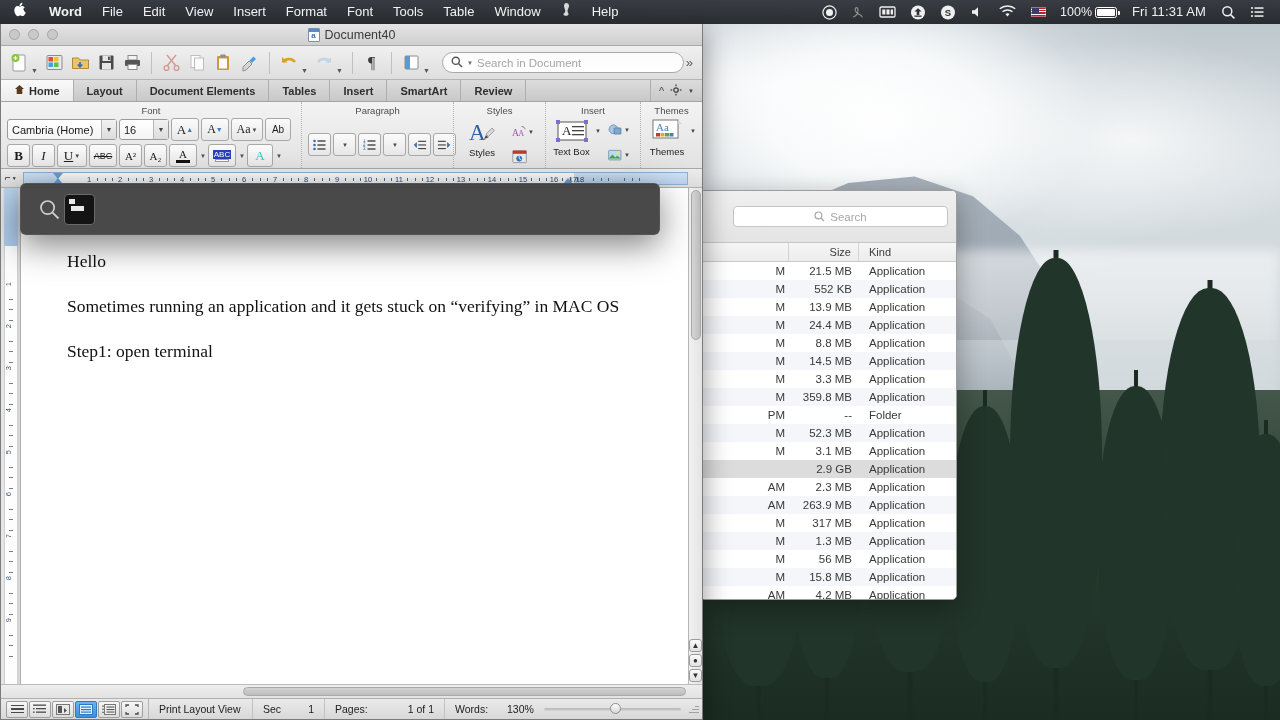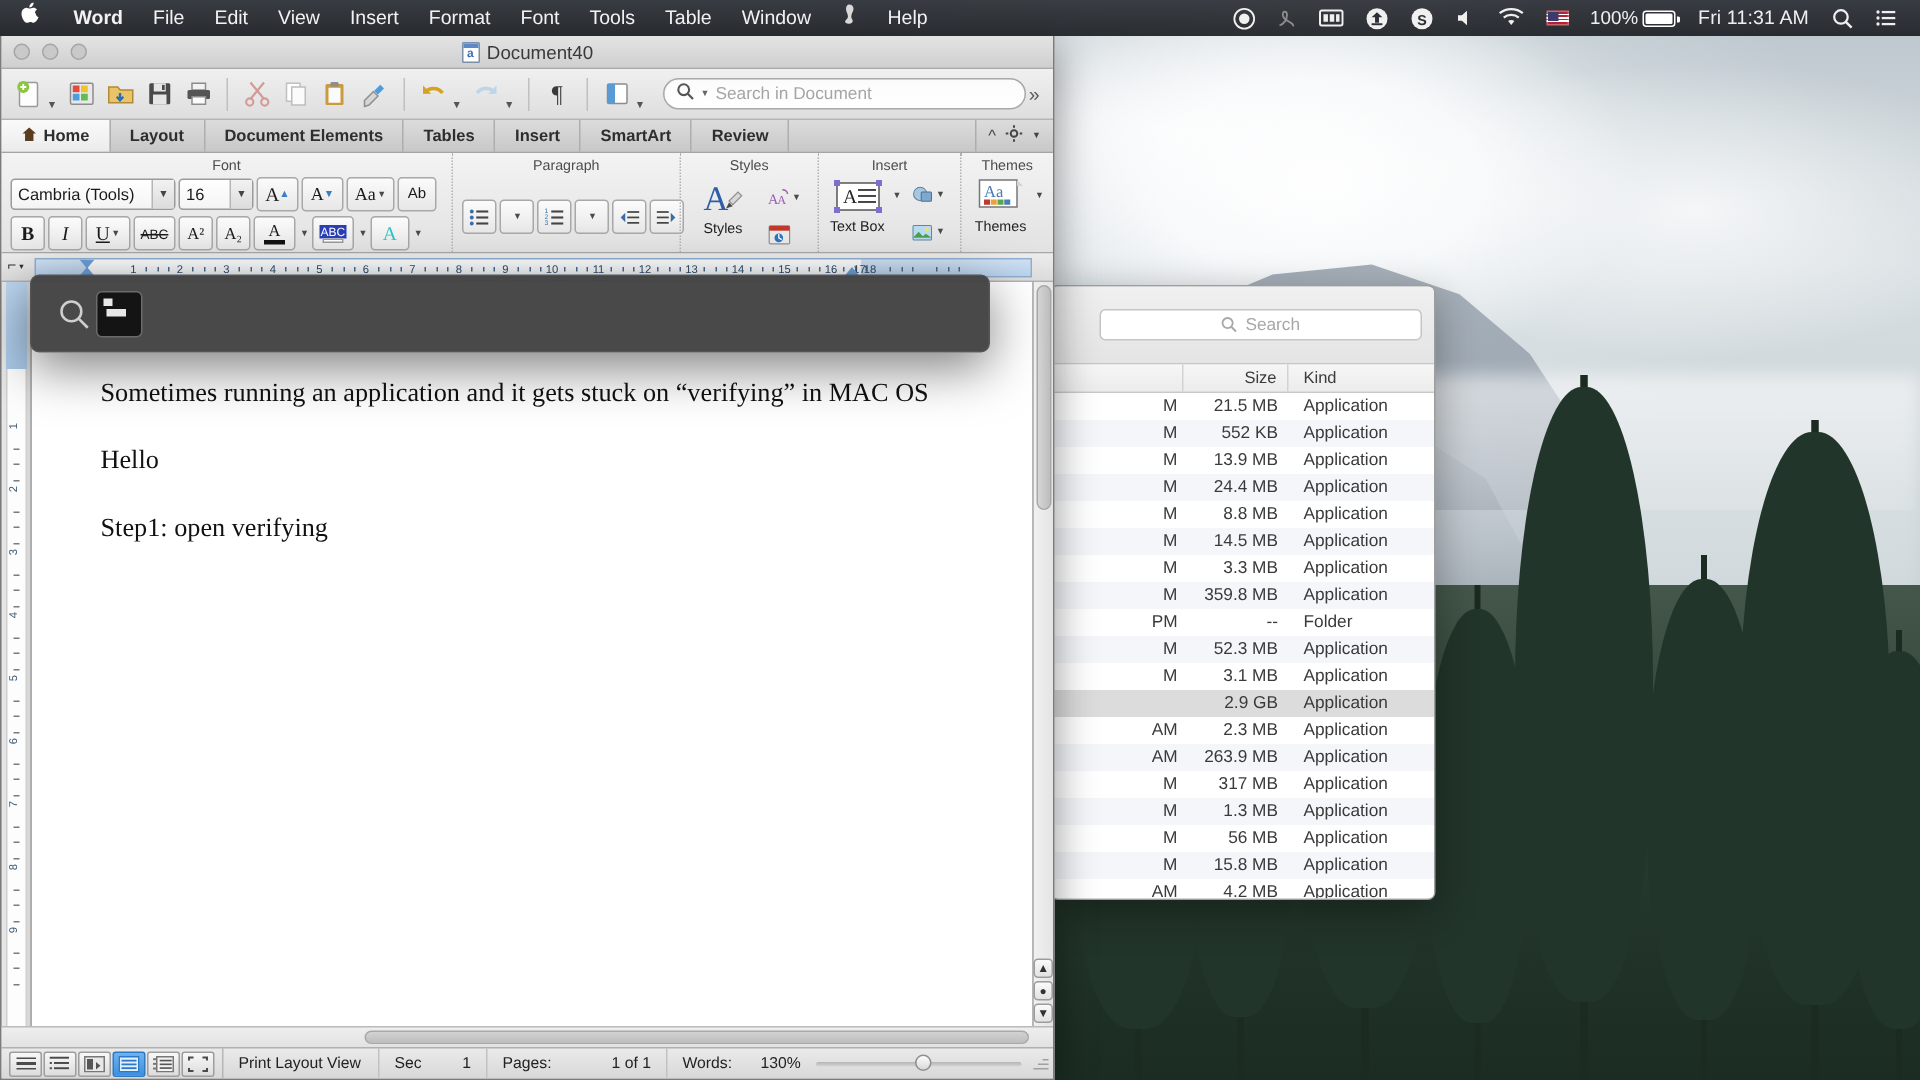--- a/index.html
+++ b/index.html
@@ -745,21 +745,21 @@
       <span style="font-size:6px;">▼</span>
     </div>
   </div>
 
   <div class="w-ribbon">
 
     <div class="rb-group" style="width:300px;">
       <div class="rb-title">Font</div>
       <div class="rb-row">
         <div class="ctl drop" style="width:110px;">
-          <span class="v">Cambria (Tools)</span>
+          <span class="v">Cambria (Home)</span>
           <span class="a">▼</span>
         </div>
         <div class="ctl drop" style="width:50px;">
           <span class="v">16</span>
           <span class="a">▼</span>
         </div>
         <div class="ibtn" style="width:28px;">
           <span style="font-family:'Liberation Serif',serif;font-size:13px;">A</span>
           <span style="color:#3a7fc1;font-size:7px;">▲</span>
         </div>
@@ -1137,23 +1137,23 @@
         <span class="vtick" style="top: 415px;"></span>
         <span class="vtick" style="top: 425.5px;"></span>
         <span class="vnum" style="top: 430px;">9</span>
         <span class="vtick" style="top: 446.5px;"></span>
         <span class="vtick" style="top: 457px;"></span>
         <span class="vtick" style="top: 467.5px;"></span>
       </div>
     <div class="page-area">
       <div class="page">
         <div class="page-text" id="doctext">
+            <p>Hello</p>
             <p>Sometimes running an application and it gets stuck on “verifying” in MAC OS</p>
-            <p>Hello</p>
-            <p>Step1: open verifying</p>
+            <p>Step1: open terminal</p>
           </div>
       </div>
       <div class="vscroll">
         <div class="vthumb"></div>
         <div class="browse-obj">
           <div class="bo">▲</div>
           <div class="bo">●</div>
           <div class="bo">▼</div>
         </div>
       </div>

